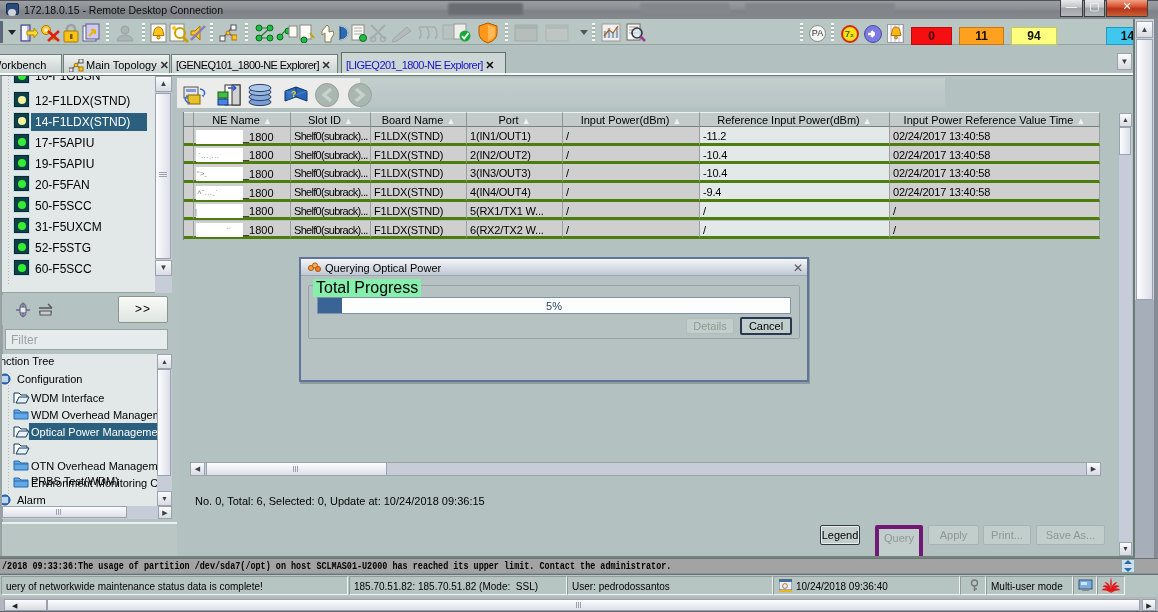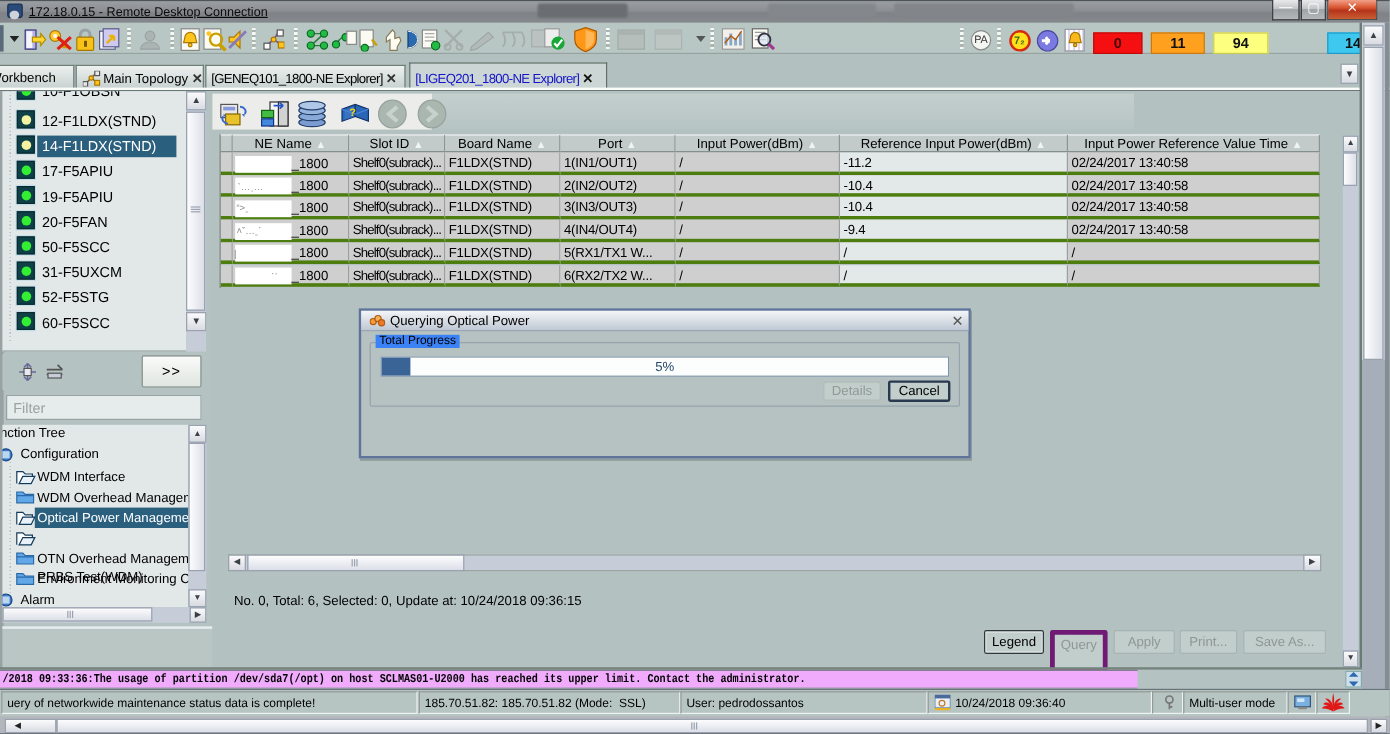--- a/index.html
+++ b/index.html
@@ -3,21 +3,21 @@
 <meta charset="utf-8">
 <style>
 * { margin:0; padding:0; box-sizing:border-box; }
 html,body { width:1158px; height:612px; overflow:hidden; }
 body { font-family:"Liberation Sans", sans-serif; font-size:11px; color:#000; background:#b4c2c1; }
 .ab { position:absolute; }
 
 #titlebar { left:0; top:0; width:1158px; height:19px;
   background:linear-gradient(#9b9fa3,#8b8f93 45%,#7f8387 55%,#85898d);
   border-top:1px solid #4e5458; }
-#titletext { left:24px; top:4px; font-size:10.5px; color:#0a0a0a;text-decoration:underline; }
+#titletext { left:24px; top:4px; font-size:10.5px; color:#0a0a0a; }
 
 .winbtn { top:0px; height:17px; border:1px solid #3c4043; border-top:none; background:linear-gradient(#e8e9ea,#c2c5c8 45%,#9fa3a7 50%,#b4b8bb); color:#fff; text-align:center; }
 #btnclose { left:1106px; width:42px; background:linear-gradient(#f0a088,#d9542f 40%,#b5341b 55%,#c95f33); border-bottom-right-radius:2px; }
 
 #toolbar { left:0; top:19px; width:1158px; height:26px; background:#b9c7c4; border-bottom:1px solid #96a3a1; }
 .sep { top:23px; width:3px; height:18px; background-image:repeating-linear-gradient(#f6f8f6 0 2px, #aab4ae 2px 4px); }
 .abox { top:27px; height:18px; border:1px solid; text-align:center; font-size:12px; font-weight:bold; line-height:16px; }
 
 #tabrow { left:0; top:45px; width:1158px; height:31px; background:#b2c0bf; }
 .tab { top:54px; height:21px; border:1px solid #6f7f78; border-bottom:none; background:linear-gradient(#edf1f0,#c4cfcd); font-size:11px; padding:4px 0 0 8px; white-space:nowrap; overflow:hidden; }
@@ -35,21 +35,21 @@
 .sb-btn { background:linear-gradient(#fbfbfc,#d8dbe2); border:1px solid #9aa2b0; text-align:center; color:#3a4048; }
 
 .th { top:112px; height:15px; background:#c2cbc9; border-right:1px solid #8e9492; border-top:1px solid #eef1f0; border-bottom:1px solid #74807e; text-align:center; font-size:11px; padding-top:1px; white-space:nowrap; }
 .td { height:18.7px; border-right:1px solid #9aa09e; border-bottom:3px solid #4d7c0f; font-size:11px; padding:3px 0 0 3px; white-space:nowrap; background:#cfcfcf; overflow:hidden; letter-spacing:-0.2px; }
 .tdl { background:#e3e8e8; }
 
 #dialog { left:299px; top:257px; width:510px; height:125px; background:#b5c2c1; border:2px solid #5f739b; box-shadow:1px 2px 0 #8d9b9b; }
 #dlgtitle { left:0; top:0; width:506px; height:17px; background:linear-gradient(#f4f6f8,#bfc8d4); border-bottom:1px solid #9aa5b5; font-size:11px; }
 .btn { text-align:center; font-size:11px; background:#c2cecc; }
 
-#ticker { left:0; top:558px; width:948px; height:16px; background:#f0abfc; border-top:1px solid #6a7373; border-bottom:1px solid #8a9393; font-family:"Liberation Mono",monospace; font-size:10px; white-space:nowrap; }
+#ticker { left:0; top:558px; width:1158px; height:16px; background:#a3a3a3; border-top:1px solid #6a7373; border-bottom:1px solid #8a9393; font-family:"Liberation Mono",monospace; font-size:10px; white-space:nowrap; }
 #statusbar { left:0; top:574px; width:1158px; height:23px; background:#b7c5c2; border-top:1px solid #67727a; }
 .scell { top:576px; height:19px; border:1px solid; border-color:#919a9a #edf2f2 #edf2f2 #919a9a; padding:4px 0 0 4px; font-size:10px; overflow:hidden; white-space:nowrap; }
 #botscroll { left:0; top:597px; width:1158px; height:15px; background:#b3b7bb; }
 </style>
 </head>
 <body>
 
 <div class="ab" id="titlebar"></div>
 <div class="ab" id="titletext">172.18.0.15 - Remote Desktop Connection</div>
 <div class="ab" style="left:6px;top:3px;width:13px;height:12px;background:#2a4a7a;border:1px solid #15304f;border-radius:2px;"></div>
@@ -506,21 +506,21 @@
 <div class="ab sb-btn" style="left:1119px;top:542px;width:13px;height:14px;font-size:7px;line-height:12px;">▼</div>
 
 <div class="ab sb-track" style="left:190px;top:462px;width:911px;height:14px;border:1px solid #9aa5a0;"></div>
 <div class="ab sb-btn" style="left:190px;top:462px;width:15px;height:14px;font-size:7px;line-height:12px;">◀</div>
 <div class="ab sb-thumb-h" style="left:206px;top:462px;width:181px;height:14px;"></div>
 <div class="ab" style="left:293px;top:466px;width:1px;height:6px;background:#9aa2b0;box-shadow:2px 0 0 #9aa2b0,4px 0 0 #9aa2b0;"></div>
 <div class="ab sb-btn" style="left:1086px;top:462px;width:15px;height:14px;font-size:7px;line-height:12px;">▶</div>
 
 <div class="ab" style="left:195px;top:495px;font-size:11px;">No. 0, Total: 6, Selected: 0, Update at: 10/24/2018 09:36:15</div>
 
-<div class="ab btn" style="left:820px;top:525px;width:50px;height:20px;border:1px solid #30383c;box-shadow:inset 0 0 0 1px #e8eeee;border-radius:2px;line-height:19px;">Legend</div>
+<div class="ab btn" style="left:820px;top:525px;width:40px;height:20px;border:1px solid #30383c;box-shadow:inset 0 0 0 1px #e8eeee;border-radius:2px;line-height:19px;">Legend</div>
 <div class="ab btn" style="left:875px;top:525px;width:48px;height:36px;border:4px solid #701a75;border-radius:2px;line-height:19px;color:#8e9795;">Query</div>
 <div class="ab btn" style="left:928px;top:525px;width:51px;height:20px;border:1px solid #a8b4b2;border-radius:2px;line-height:19px;color:#8e9795;">Apply</div>
 <div class="ab btn" style="left:983px;top:525px;width:48px;height:20px;border:1px solid #a8b4b2;border-radius:2px;line-height:19px;color:#8e9795;">Print...</div>
 <div class="ab btn" style="left:1036px;top:525px;width:69px;height:20px;border:1px solid #a8b4b2;border-radius:2px;line-height:19px;color:#8e9795;">Save As...</div>
 
 <div class="ab" style="left:1133px;top:19px;width:2px;height:538px;background:#6a7a74;"></div>
 <div class="ab" style="left:1135px;top:19px;width:19px;height:578px;background:#cdd2da;"></div>
 <div class="ab sb-btn" style="left:1136px;top:21px;width:17px;height:17px;font-size:8px;line-height:15px;">▲</div>
 <div class="ab" style="left:1140px;top:204px;width:9px;height:1px;background:#9aa2b0;box-shadow:0 2px 0 #9aa2b0,0 4px 0 #9aa2b0;"></div>
 <div class="ab sb-thumb" style="left:1136px;top:39px;width:17px;height:261px;"></div>
@@ -532,21 +532,21 @@
  <div class="ab" id="dlgtitle"></div>
  <svg class="ab" style="left:7px;top:3px;" width="13" height="11">
   <circle cx="3" cy="6" r="2.6" fill="#f59a3a" stroke="#b05a10"></circle>
   <circle cx="7" cy="3.5" r="2.6" fill="#f5b05a" stroke="#b05a10"></circle>
   <circle cx="10" cy="7" r="2.6" fill="#ef7a2a" stroke="#b05a10"></circle>
  </svg>
  <div class="ab" style="left:24px;top:3px;font-size:11px;">Querying Optical Power</div>
  <div class="ab" style="left:492px;top:2px;font-size:12px;color:#555;">✕</div>
 
  <div class="ab" style="left:7px;top:26px;width:492px;height:54px;border:1px solid #96a2ac;border-radius:2px;"></div>
- <div class="ab" style="left:12px;top:20px;background:#3b82f6;padding:0 3px;font-size:10px;">Total Progress</div>
+ <div class="ab" style="left:12px;top:20px;background:#86efac;padding:0 3px;font-size:16px;">Total Progress</div>
 
  <div class="ab" style="left:16px;top:38px;width:474px;height:17px;background:#fcfdfd;border:1px solid #7e93a8;"></div>
  <div class="ab" style="left:17px;top:39px;width:24px;height:15px;background:#3a6495;"></div>
  <div class="ab" style="left:16px;top:41px;width:474px;text-align:center;font-size:11px;color:#27476b;">5%</div>
 
  <div class="ab btn" style="left:385px;top:59px;width:48px;height:16px;border:1px solid #b2bcb6;border-radius:2px;line-height:15px;color:#929a94;">Details</div>
  <div class="ab btn" style="left:439px;top:58px;width:52px;height:18px;border:2px solid #28384e;border-radius:2px;line-height:14px;">Cancel</div>
 </div>
 
 <div class="ab" id="ticker">

